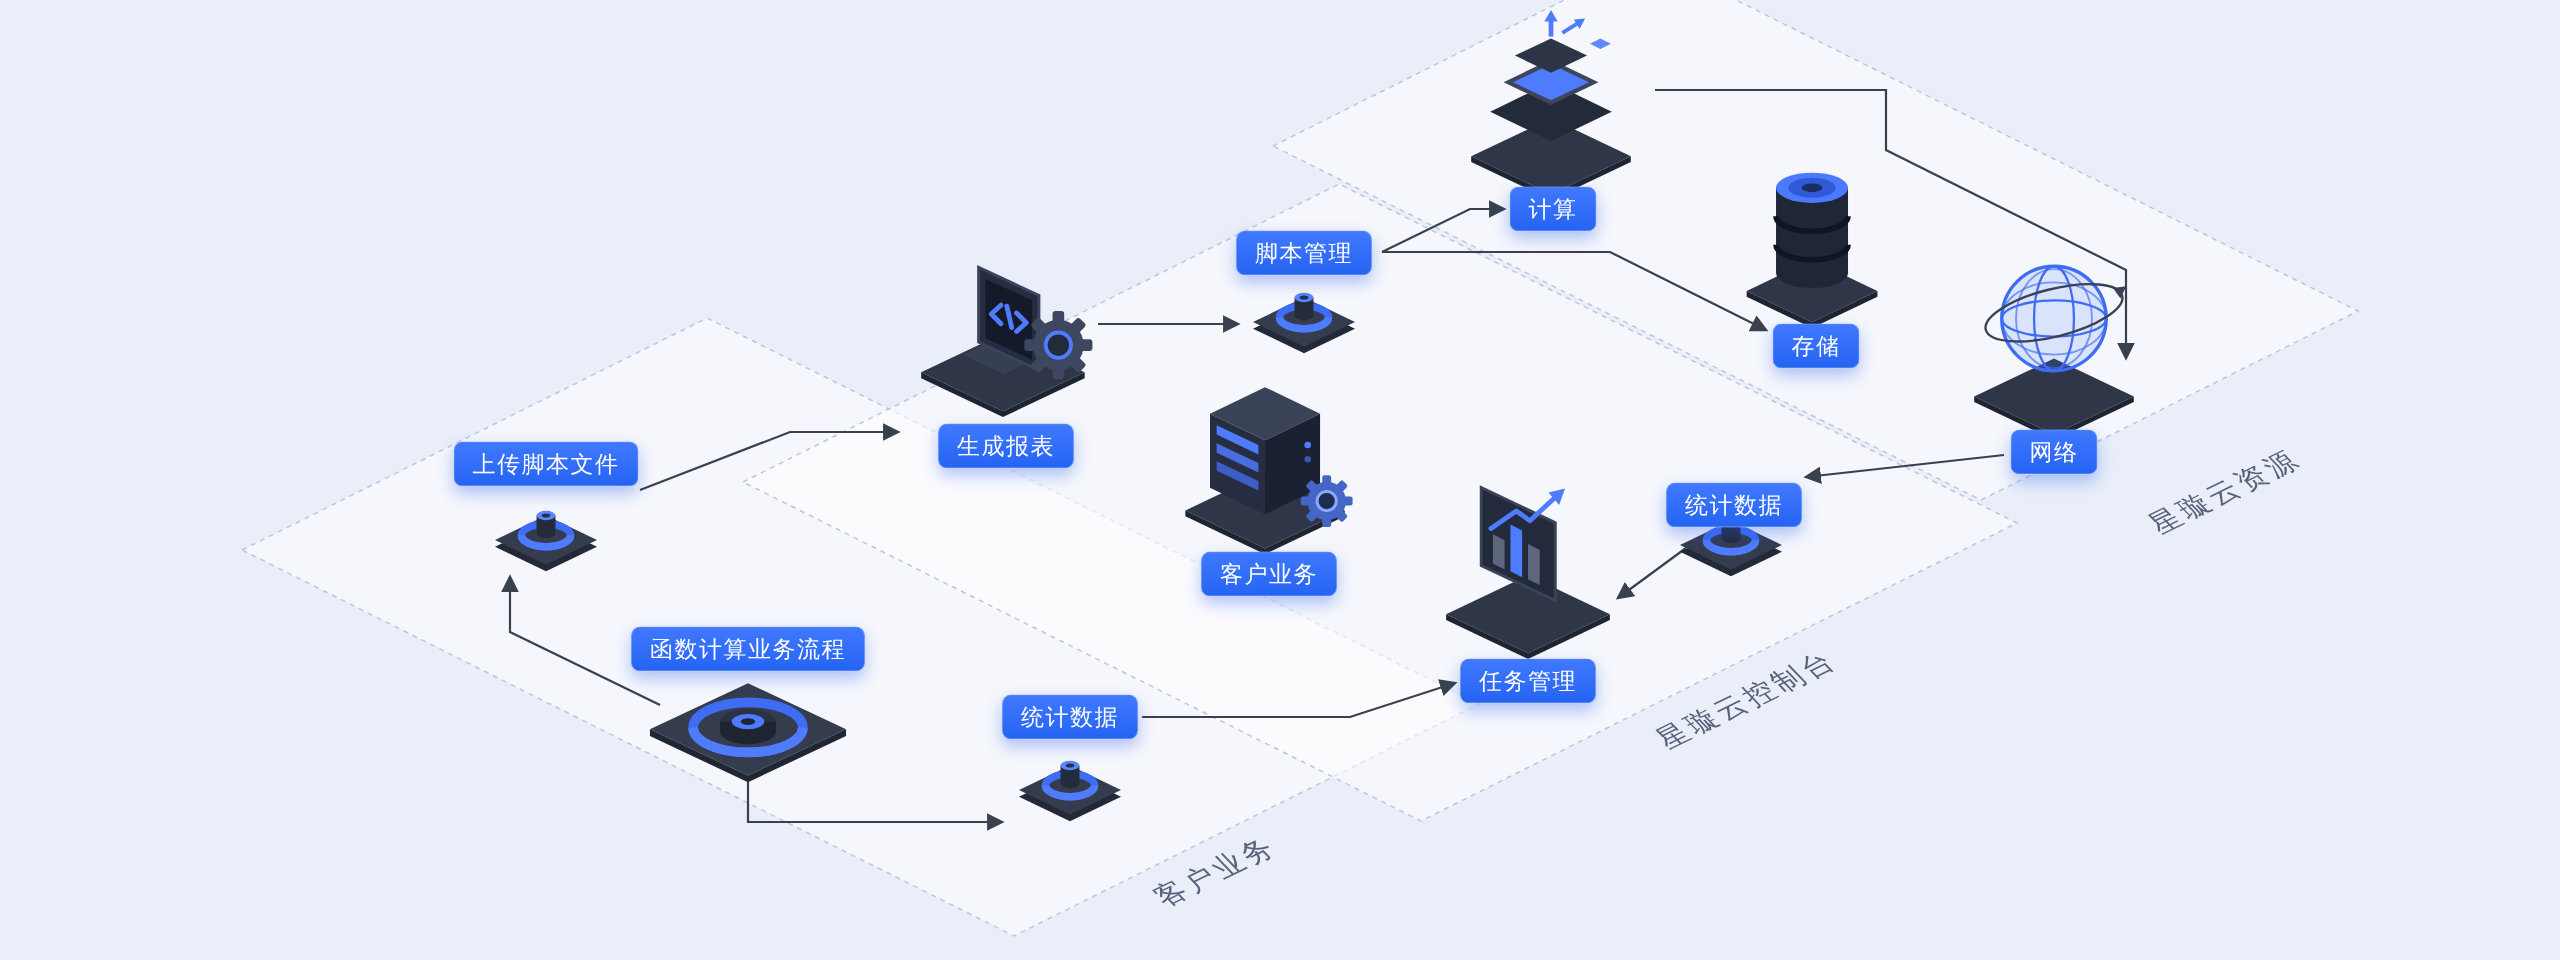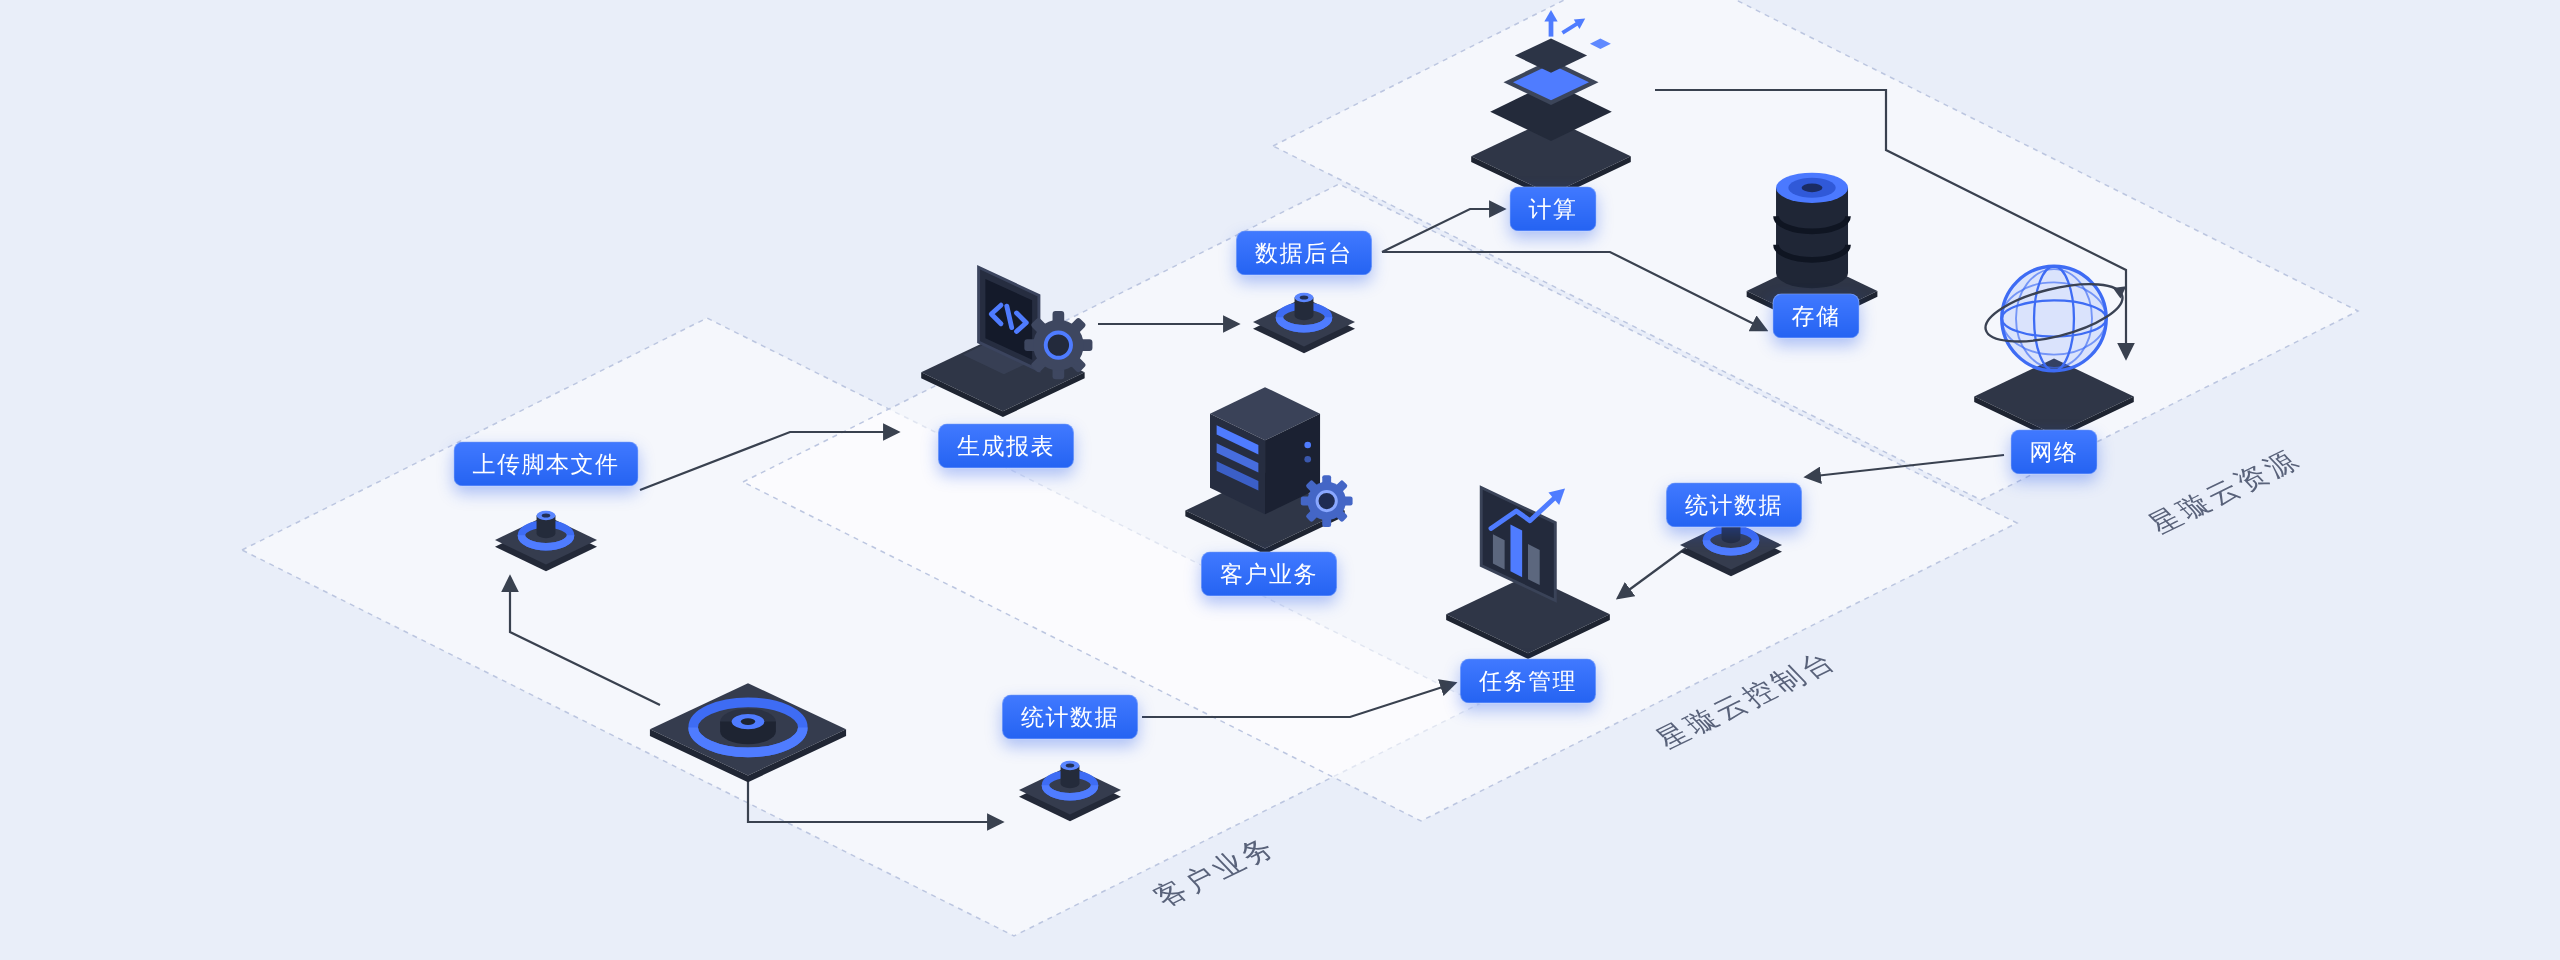--- a/index.html
+++ b/index.html
@@ -67,20 +67,21 @@
           <polygon points="110,22 212,70 110,118 8,70" fill="#353c4e"></polygon>
           <path d="M8,70 L8,77 L110,125 L212,77 L212,70 L110,118 Z" fill="#202634"></path>
           <ellipse cx="110" cy="68" rx="57" ry="26" fill="none" stroke="#3e6cf4" stroke-width="10"></ellipse>
           <ellipse cx="110" cy="62" rx="29" ry="13.5" fill="#2b3243"></ellipse>
           <path d="M81,62 L81,72 A29,13.5 0 0 0 139,72 L139,62" fill="#1e2432"></path>
           <ellipse cx="110" cy="62" rx="17" ry="8" fill="#4f7cff"></ellipse>
           <ellipse cx="110" cy="62" rx="7.5" ry="3.5" fill="#1d2433"></ellipse>
           <path d="M53,68 A57,26 0 0 0 167,68" fill="none" stroke="#4f7cff" stroke-width="10"></path>
         </svg>
       </div>
+      <div class="pill" style="left:748px;top:649px">函数计算业务流程</div>
       <div class="icon" style="left:1010px;top:740px;width:120px;height:85px">
         <svg viewBox="0 0 120 90" preserveAspectRatio="xMidYMid meet">
           <polygon points="60,34 114,60 60,86 6,60" fill="#232938"></polygon>
           <polygon points="60,27 114,53 60,79 6,53" fill="#353c4e"></polygon>
           <ellipse cx="60" cy="48" rx="26" ry="12" fill="none" stroke="#3e6cf4" stroke-width="8"></ellipse>
           <path d="M50,27 L50,46 A10,5 0 0 0 70,46 L70,27" fill="#242b3b"></path>
           <ellipse cx="60" cy="27" rx="10" ry="5" fill="#5b86ff"></ellipse>
           <ellipse cx="60" cy="27" rx="4.5" ry="2.2" fill="#223055"></ellipse>
           <path d="M34,48 A26,12 0 0 0 86,48" fill="none" stroke="#4f7cff" stroke-width="8"></path>
         </svg>
@@ -150,21 +151,21 @@
         <svg viewBox="0 0 120 90" preserveAspectRatio="xMidYMid meet">
           <polygon points="60,34 114,60 60,86 6,60" fill="#232938"></polygon>
           <polygon points="60,27 114,53 60,79 6,53" fill="#353c4e"></polygon>
           <ellipse cx="60" cy="48" rx="26" ry="12" fill="none" stroke="#3e6cf4" stroke-width="8"></ellipse>
           <path d="M50,27 L50,46 A10,5 0 0 0 70,46 L70,27" fill="#242b3b"></path>
           <ellipse cx="60" cy="27" rx="10" ry="5" fill="#5b86ff"></ellipse>
           <ellipse cx="60" cy="27" rx="4.5" ry="2.2" fill="#223055"></ellipse>
           <path d="M34,48 A26,12 0 0 0 86,48" fill="none" stroke="#4f7cff" stroke-width="8"></path>
         </svg>
       </div>
-      <div class="pill" style="left:1304px;top:253px">数据后台</div>
+      <div class="pill" style="left:1304px;top:253px">脚本管理</div>
       <div class="icon" style="left:1451px;top:10px;width:200px;height:190px">
         <svg viewBox="0 0 200 200" preserveAspectRatio="xMidYMid meet">
           <polygon points="100,114 184,154 100,194 16,154" fill="#2f3647"></polygon>
           <path d="M16,154 L16,160 L100,200 L184,160 L184,154 L100,194 Z" fill="#1e2431"></path>
           <polygon points="100,76 164,107 100,138 36,107" fill="#232a3a"></polygon>
           <polygon points="100,52 150,76 100,100 50,76" fill="#3c4559"></polygon>
           <polygon points="100,57 140,76 100,95 60,76" fill="#4f7cff"></polygon>
           <polygon points="100,30 138,48 100,66 62,48" fill="#2c3446"></polygon>
           <line x1="100" y1="28" x2="100" y2="8" stroke="#4f7cff" stroke-width="5"></line>
           <polygon points="100,0 93,12 107,12" fill="#4f7cff"></polygon>
@@ -179,21 +180,21 @@
           <polygon points="72,118 141,151 72,184 3,151" fill="#2f3647"></polygon>
           <path d="M3,151 L3,157 L72,190 L141,157 L141,151 L72,184 Z" fill="#1e2431"></path>
           <path d="M34,42 L34,132 A38,16 0 0 0 110,132 L110,42" fill="#1f2636"></path>
           <path d="M34,72 A38,16 0 0 0 110,72" fill="none" stroke="#0f1522" stroke-width="6"></path>
           <path d="M34,102 A38,16 0 0 0 110,102" fill="none" stroke="#0f1522" stroke-width="6"></path>
           <ellipse cx="72" cy="42" rx="38" ry="16" fill="#4b79ff"></ellipse>
           <ellipse cx="72" cy="42" rx="25" ry="10.5" fill="#3059d8"></ellipse>
           <ellipse cx="72" cy="42" rx="11" ry="4.6" fill="#1b2c63"></ellipse>
         </svg>
       </div>
-      <div class="pill" style="left:1816px;top:316px">存储</div>
+      <div class="pill" style="left:1816px;top:346px">存储</div>
       <div class="icon" style="left:1954px;top:252px;width:200px;height:190px">
         <svg viewBox="0 0 200 200" preserveAspectRatio="xMidYMid meet">
           <polygon points="100,112 184,152 100,192 16,152" fill="#2f3647"></polygon>
           <path d="M16,152 L16,158 L100,198 L184,158 L184,152 L100,192 Z" fill="#1e2431"></path>
           <circle cx="100" cy="70" r="55" fill="#4f7cff" opacity="0.16"></circle>
           <circle cx="100" cy="70" r="55" fill="none" stroke="#3e6cf4" stroke-width="3.5"></circle>
           <ellipse cx="100" cy="70" rx="55" ry="19" fill="none" stroke="#3e6cf4" stroke-width="2.4"></ellipse>
           <ellipse cx="100" cy="70" rx="55" ry="38" fill="none" stroke="#3e6cf4" stroke-width="2" opacity="0.65"></ellipse>
           <ellipse cx="100" cy="70" rx="21" ry="55" fill="none" stroke="#3e6cf4" stroke-width="2.4"></ellipse>
           <ellipse cx="100" cy="70" rx="40" ry="52" fill="none" stroke="#3e6cf4" stroke-width="2" opacity="0.65"></ellipse>

